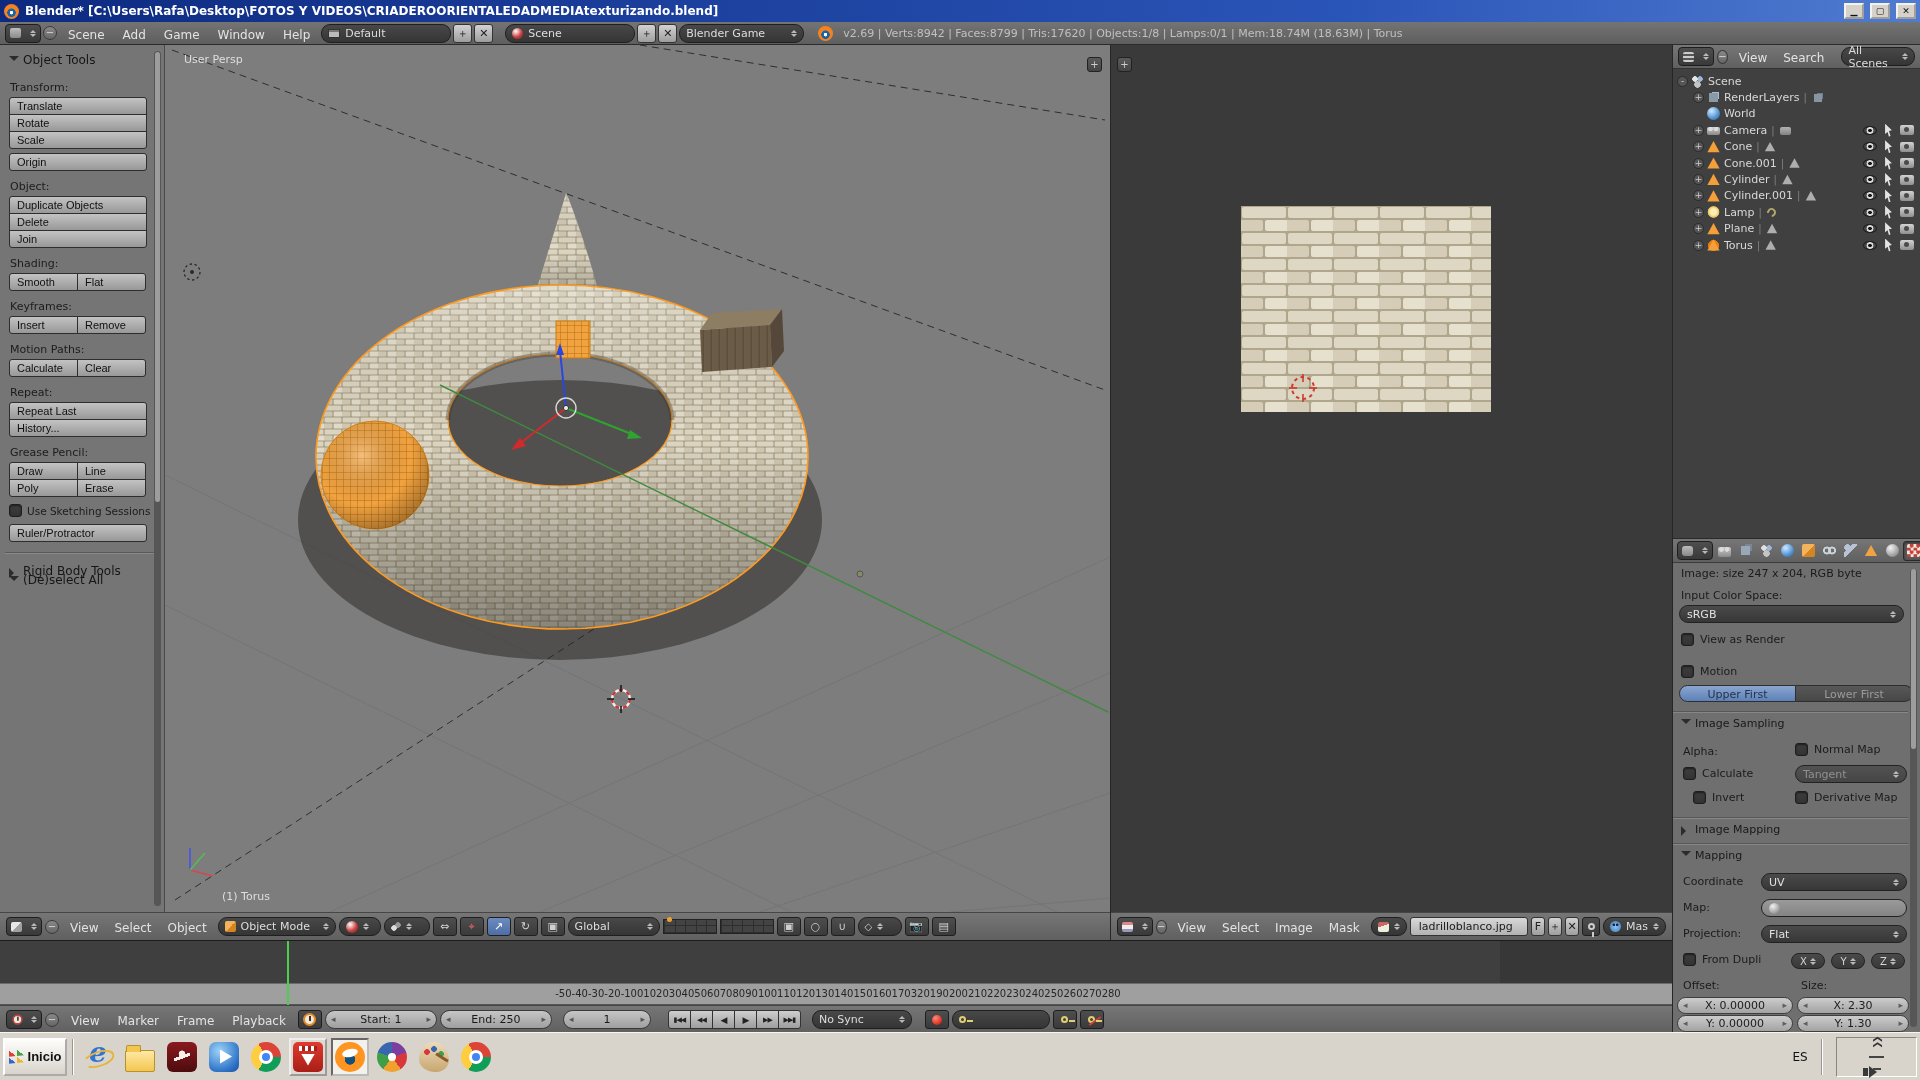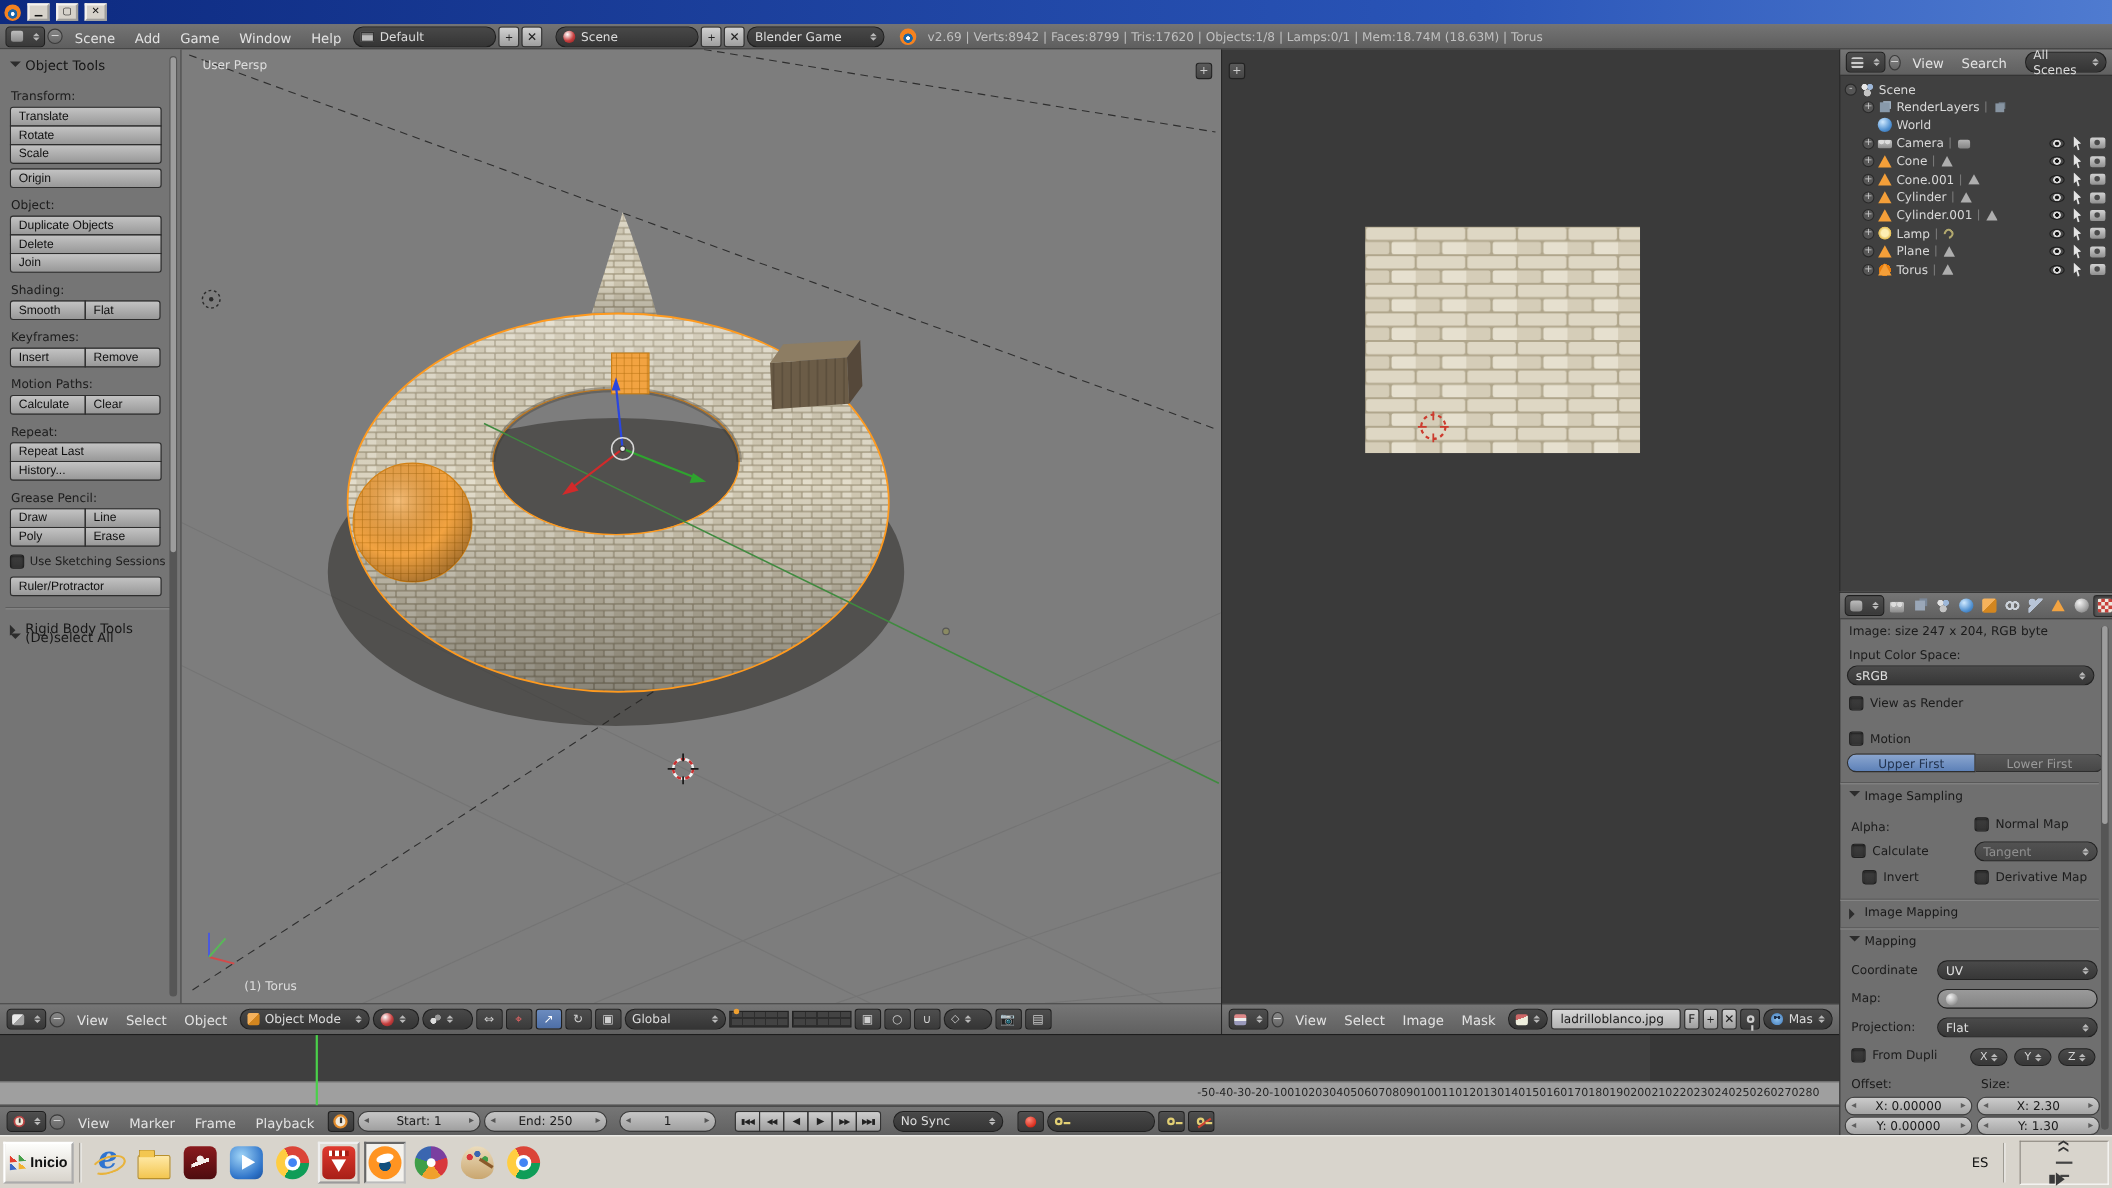--- a/index.html
+++ b/index.html
@@ -190,21 +190,21 @@
     color:#1b1b1b; font-size:11px; height:17px; display:flex; align-items:center; justify-content:center; position:relative; }
   .numfield .arr { position:absolute; top:2px; color:#5e5e5e; font-size:9px; }
   .arr.l { left:5px; } .arr.r { right:5px; }
   .axis-btn { width:34px; height:16px; background:linear-gradient(#4a4a4a,#373737); border:1px solid #222;
     border-radius:8px; color:#d5d5d5; font-size:10px; display:flex; align-items:center; justify-content:center; gap:3px; }
   .i-mat-s { width:11px; height:11px; border-radius:50%; background:radial-gradient(circle at 35% 30%,#f2f2f2,#9a9a9a 68%,#646464); }
 
   
   #tl-ruler { position:absolute; left:0; top:42px; width:100%; height:22px; background:#9f9f9f;
     border-top:1px solid #6b6b6b; border-bottom:1px solid #555; }
-  #tl-ticks { display:flex; justify-content:flex-end; padding:4px 18px 0 22px; font-size:10px; color:#262626; }
+  #tl-ticks { display:flex; justify-content:center; padding:4px 18px 0 22px; font-size:10px; color:#262626; }
   #tl-pastend { position:absolute; left:1500px; top:0; width:172px; height:64px; background:rgba(0,0,0,.12); }
   #tl-frameline { position:absolute; left:287px; top:0; width:2px; height:64px; background:#4ad04a; }
   #tl-hdr { position:absolute; left:0; top:64px; width:100%; height:28px;
     background:linear-gradient(#767676,#606060); border-top:1px solid #464646;
     display:flex; align-items:center; gap:3px; padding:0 6px; }
   .pillfield { background:linear-gradient(#c6c6c6,#9f9f9f); border:1px solid #3a3a3a; border-radius:10px;
     height:19px; color:#191919; font-size:11px; display:flex; align-items:center; justify-content:center; position:relative; }
   .pillfield .arr { position:absolute; top:3px; color:#555; font-size:9px; }
   .pb { width:23px; height:19px; background:linear-gradient(#cfcfcf,#9d9d9d); border:1px solid #333;
     color:#222; font-size:7px; display:flex; align-items:center; justify-content:center; letter-spacing:-1px; }
@@ -289,20 +289,21 @@
   .clockblk { text-align:right; font-size:11px; color:#111; line-height:1.45; }
   .showdesk { width:16px; height:13px; background:linear-gradient(#aecdf0,#4a7fc0); border:1px solid #2a4a7a; }
 </style>
 </head>
 <body>
 
 <div id="screen">
 
   <div id="titlebar">
     <span class="blender-logo"></span>
+    <span class="title">Blender* [C:\Users\Rafa\Desktop\FOTOS Y VIDEOS\CRIADEROORIENTALEDADMEDIAtexturizando.blend]</span>
     <span class="wbtn">▁</span>
     <span class="wbtn">▢</span>
     <span class="wbtn">✕</span>
   </div>
 
   <div id="menubar">
     <span class="editor-btn">
       <span class="eicon"></span>
       <span class="updown">
           <b></b>
@@ -1033,21 +1034,21 @@
           <span>80</span>
           <span>90</span>
           <span>100</span>
           <span>110</span>
           <span>120</span>
           <span>130</span>
           <span>140</span>
           <span>150</span>
           <span>160</span>
           <span>170</span>
-          <span>180</span>
+          <span>320</span>
           <span>190</span>
           <span>200</span>
           <span>210</span>
           <span>220</span>
           <span>230</span>
           <span>240</span>
           <span>250</span>
           <span>260</span>
           <span>270</span>
           <span>280</span>

